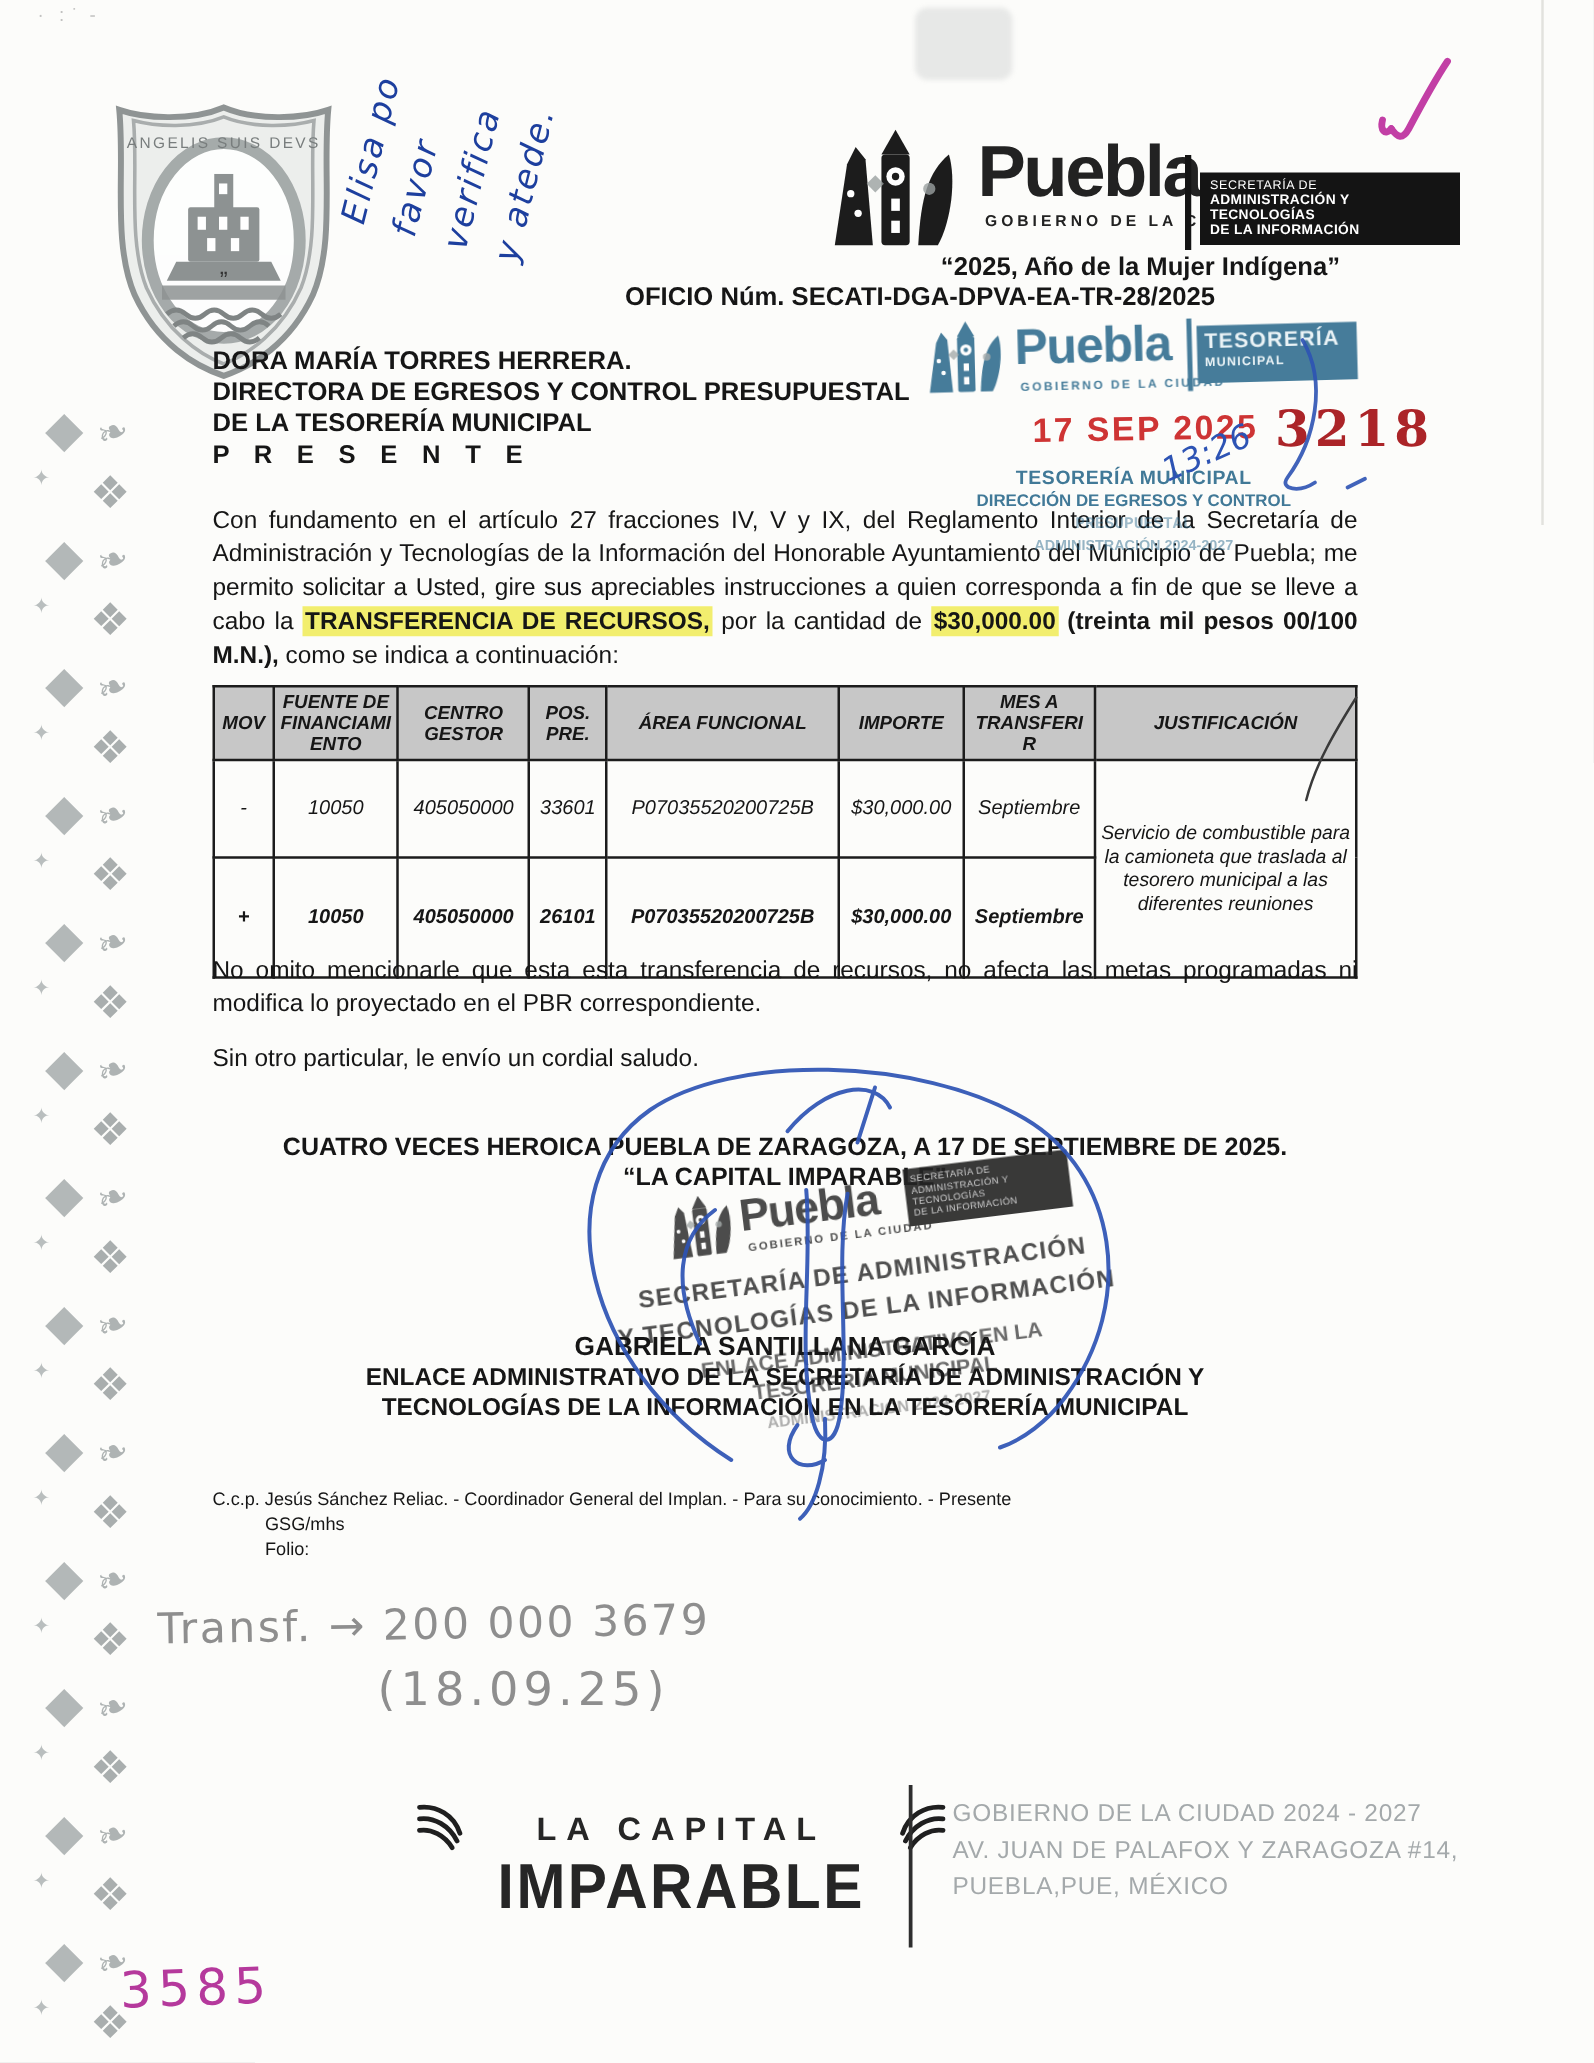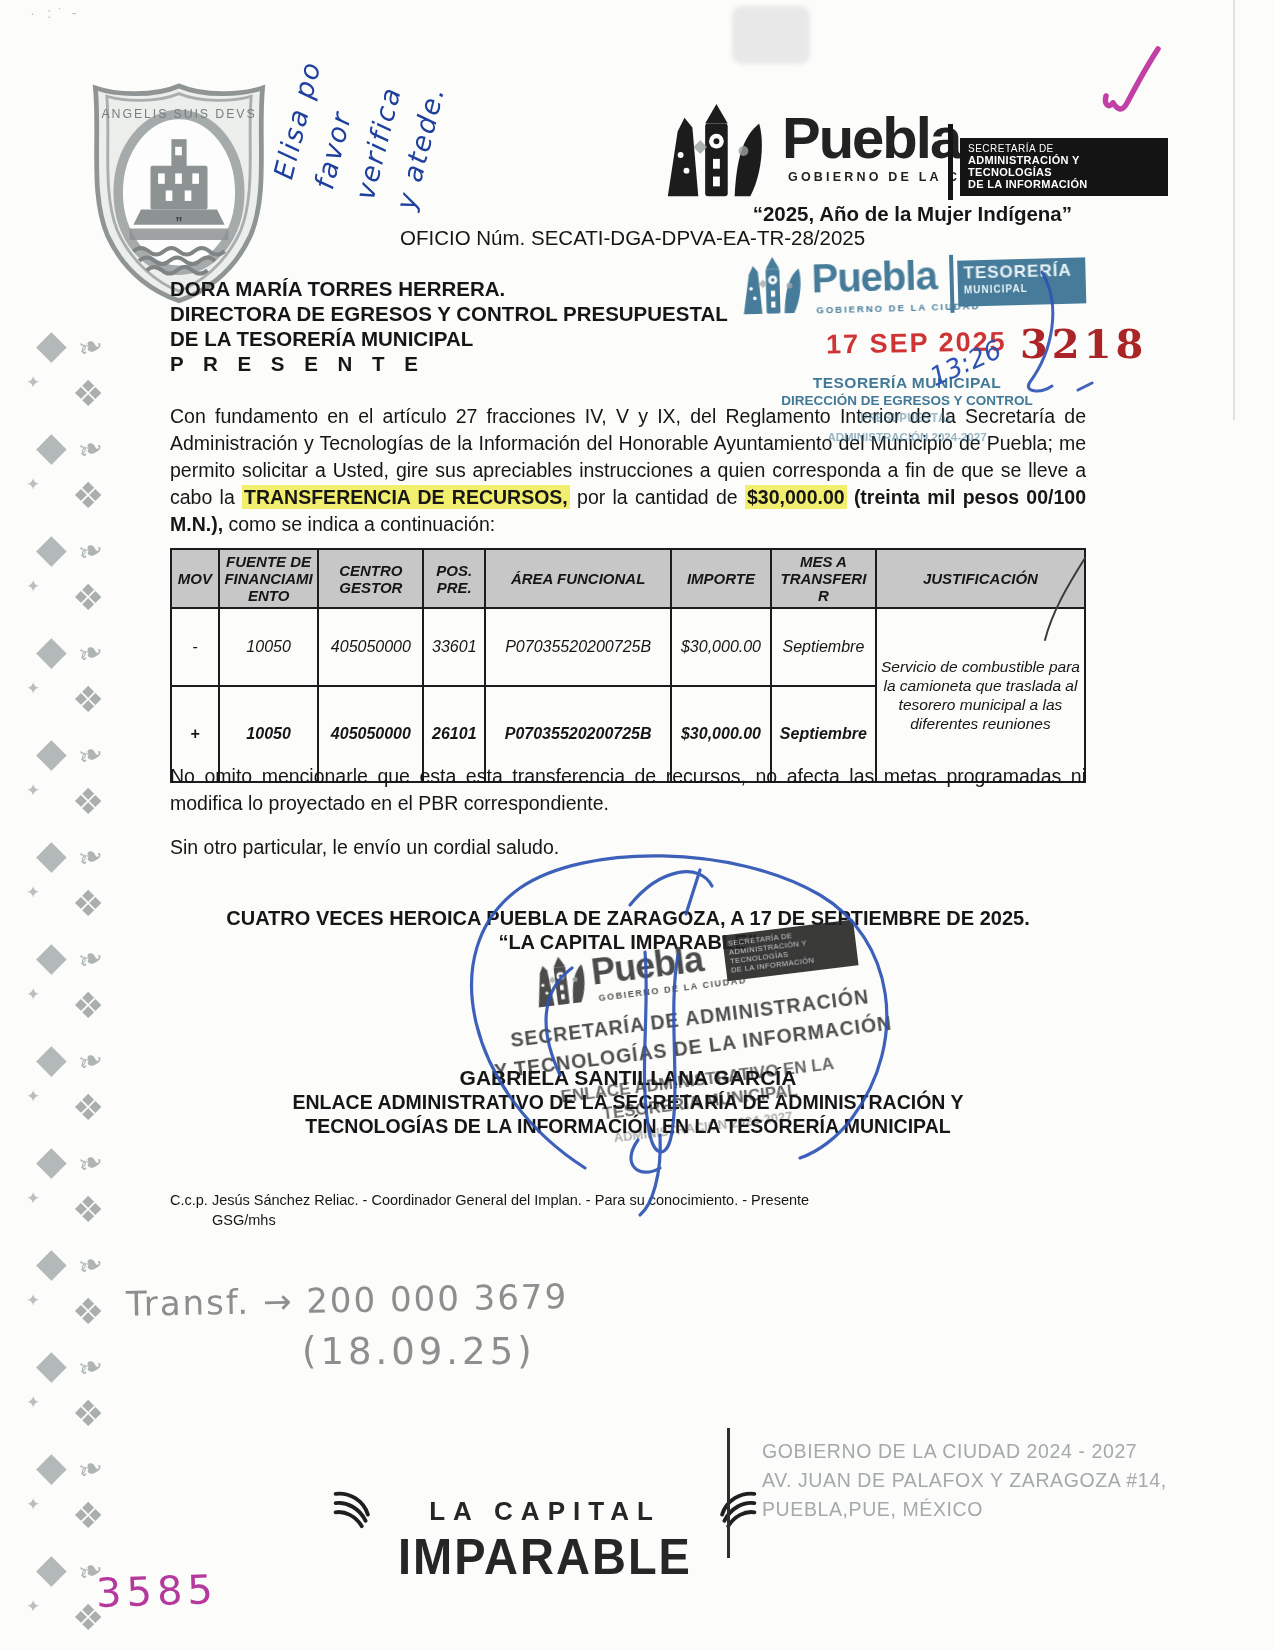--- a/index.html
+++ b/index.html
@@ -28,21 +28,21 @@
   
   .brand-icon{left:648px;top:98px;width:130px;height:108px;color:#1c1c1c;}
   .brand-word{left:782px;top:104px;font-size:58px;font-weight:bold;letter-spacing:-2px;color:#222;}
   .brand-tag{left:788px;top:170px;font-size:12.5px;font-weight:bold;letter-spacing:3.2px;color:#222;}
   .brand-bar{left:948px;top:124px;width:5px;height:76px;background:#141414;}
   .brand-box{left:960px;top:138px;width:208px;height:58px;background:#141414;color:#fff;padding:5px 8px;box-sizing:border-box;}
   .bb1{font-size:10px;letter-spacing:.5px;}
   .bb2,.bb3{font-size:11px;font-weight:bold;letter-spacing:.3px;}
 
   .quote{left:400px;top:202px;width:672px;text-align:right;font-size:20.5px;font-weight:bold;}
-  .oficio{left:400px;top:226px;width:672px;text-align:left;font-size:20.5px;font-weight:normal;}
+  .oficio{left:400px;top:226px;width:672px;text-align:center;font-size:20.5px;font-weight:bold;}
 
   
   .recipient{left:170px;top:276px;font-size:20.5px;font-weight:bold;line-height:25px;z-index:12;}
   .presente{letter-spacing:7px;}
 
   
   .rstamp{left:728px;top:248px;width:360px;height:90px;transform:rotate(-1.5deg);color:#2d6b8d;
           opacity:.88;filter:blur(.3px);z-index:20;}
   .rs-icon{position:absolute;left:4px;top:2px;width:78px;height:66px;color:#2d6b8d;}
   .rs-word{position:absolute;left:84px;top:6px;font-size:40px;font-weight:bold;letter-spacing:-1px;}
@@ -112,21 +112,21 @@
   
   .ccp{left:170px;top:1190px;font-size:14.5px;line-height:20px;z-index:10;}
   .ccp .ind{margin-left:42px;}
 
   
   .hw{color:#8e8e8e;font-family:"DejaVu Sans",cursive;z-index:8;}
   .hw1{left:126px;top:1280px;font-size:34px;letter-spacing:2px;transform:rotate(-1deg);}
   .hw2{left:302px;top:1330px;font-size:37px;letter-spacing:4px;}
 
   
-  .fslogan{left:310px;top:1448px;width:470px;text-align:center;color:#262626;z-index:10;margin-top:48px;}
+  .fslogan{left:310px;top:1448px;width:470px;text-align:center;color:#262626;z-index:10;}
   .fs1{font-size:26px;font-weight:bold;letter-spacing:8px;position:relative;}
   .fs2{font-size:47px;font-weight:900;letter-spacing:2px;transform:scaleY(1.08);margin-top:2px;}
   .wing{position:absolute;top:-6px;width:46px;height:40px;color:#1f1f1f;}
   .wingL{left:18px;transform:scaleX(-1);}
   .wingR{right:18px;}
   .fdivider{left:727px;top:1428px;width:3px;height:130px;background:#2e2e2e;z-index:10;}
   .finfo{left:762px;top:1437px;font-size:19.5px;line-height:29px;color:#a4a9ab;letter-spacing:.6px;z-index:10;}
 
   .num3585{left:96px;top:1568px;font-size:40px;color:#b5399c;letter-spacing:5px;transform:rotate(-2deg);
            font-family:"DejaVu Sans",cursive;z-index:8;}
@@ -412,20 +412,21 @@
     <div class="ss-l5">ADMINISTRACIÓN 2024-2027</div>
   </div>
 
   <div class="abs signer sname">GABRIELA SANTILLANA GARCÍA</div>
   <div class="abs signer stitle1">ENLACE ADMINISTRATIVO DE LA SECRETARÍA DE ADMINISTRACIÓN Y</div>
   <div class="abs signer stitle2">TECNOLOGÍAS DE LA INFORMACIÓN EN LA TESORERÍA MUNICIPAL</div>
 
   <div class="abs ccp">
     <div>C.c.p. Jesús Sánchez Reliac. - Coordinador General del Implan. - Para su conocimiento. - Presente</div>
     <div class="ind">GSG/mhs</div>
+    <div class="ind">Folio:</div>
   </div>
 
   <div class="abs hw hw1">Transf. → 200 000 3679</div>
   <div class="abs hw hw2">(18.09.25)</div>
 
   <div class="abs fslogan">
     <div class="fs1">
       <span class="wing wingL">
         <svg viewBox="0 0 48 52" width="46" height="40">
             <use href="#icon-wing"></use>

